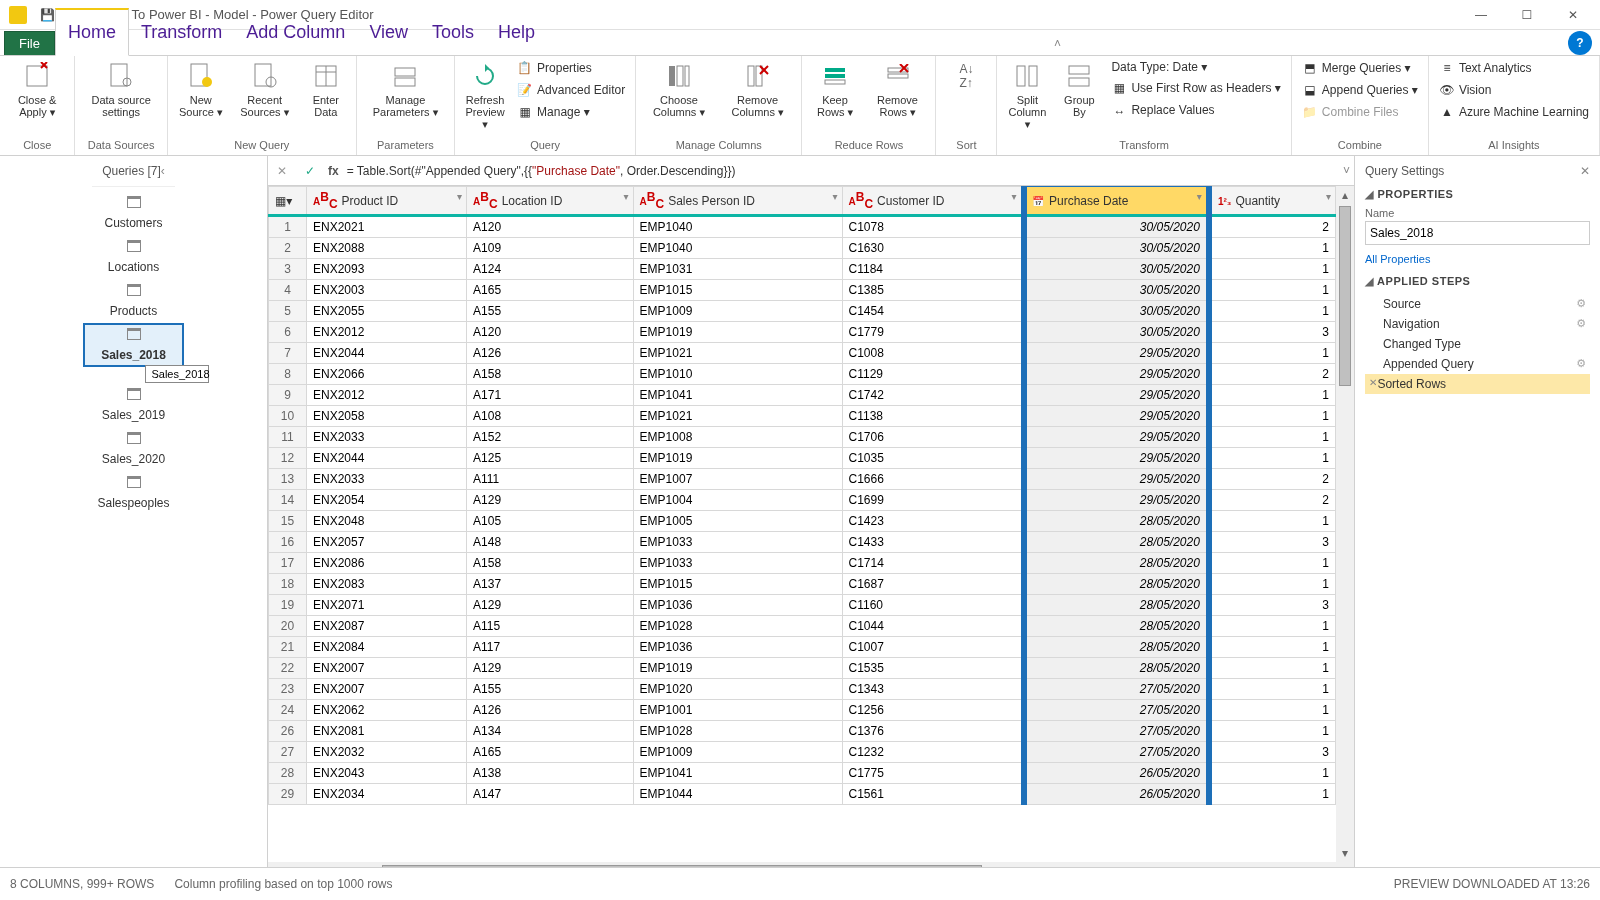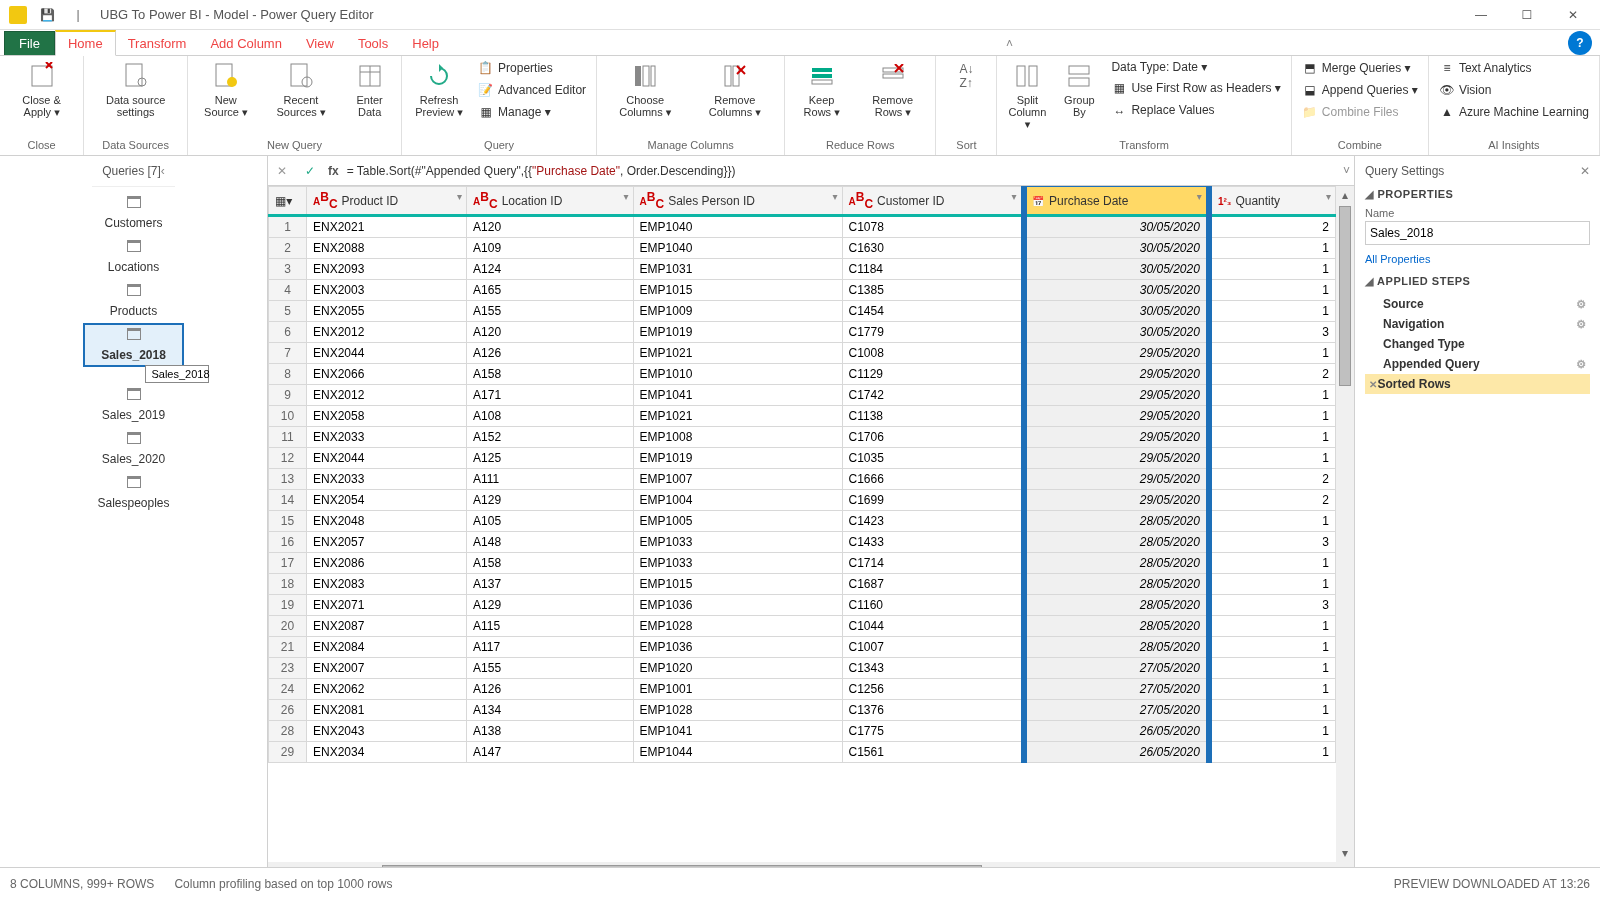--- a/index.html
+++ b/index.html
@@ -6,21 +6,21 @@
 body{background:#fff;overflow:hidden;}
 .titlebar{height:30px;background:#fff;display:flex;align-items:center;border-bottom:1px solid #e0e0e0;padding:0 4px;}
 .titlebar .qat{display:flex;gap:2px;align-items:center;}
 .qat-btn{width:28px;height:24px;display:flex;align-items:center;justify-content:center;color:#666;}
 .pbi-logo{width:18px;height:18px;background:#F2C811;border-radius:2px;}
 .titlebar .title{margin-left:8px;color:#555;font-size:13px;}
 .win-controls{margin-left:auto;display:flex;}
 .win-btn{width:46px;height:30px;display:flex;align-items:center;justify-content:center;color:#555;}
 .tabrow{height:26px;background:#fff;display:flex;align-items:flex-end;border-bottom:1px solid #d0d0d0;padding-left:4px;justify-content:flex-end;}
 .file-tab{background:#217346;color:#fff;padding:4px 14px;font-size:13px;border:1px solid #1a5c38;border-bottom:none;}
-.tab{padding:4px 12px;color:#ef4444;font-size:13px;cursor:pointer;}
+.tab{padding:12px 12px;color:#4c1d95;font-size:18px;cursor:pointer;}
 .tab.active{border:1px solid #d0d0d0;border-bottom:1px solid #fff;margin-bottom:-1px;background:#fff;border-top:2px solid #F2C811;}
 .help-btn{margin-left:auto;width:24px;height:24px;border-radius:50%;background:#0078d4;color:#fff;display:flex;align-items:center;justify-content:center;margin-right:8px;font-weight:bold;}
 .ribbon{height:100px;background:#fff;border-bottom:1px solid #d0d0d0;display:flex;}
 .ribbon-group{border-right:1px solid #e0e0e0;display:flex;flex-direction:column;padding:2px 6px;}
 .rg-body{flex:1;display:flex;align-items:flex-start;gap:4px;}
 .rg-label{text-align:center;color:#666;font-size:11px;padding:2px 0;}
 .big-btn{display:flex;flex-direction:column;align-items:center;justify-content:flex-start;padding:2px 4px;min-width:48px;cursor:pointer;}
 .big-btn .ico{width:32px;height:32px;margin-bottom:2px;display:flex;align-items:center;justify-content:center;}
 .big-btn .lbl{text-align:center;font-size:11px;color:#333;line-height:1.1;}
 .small-stack{display:flex;flex-direction:column;gap:2px;}
@@ -73,21 +73,21 @@
 .settings-panel{width:246px;border-left:1px solid #d0d0d0;padding:8px 10px;}
 .sp-title{color:#555;font-size:13px;display:flex;align-items:center;}
 .sp-close{margin-left:auto;color:#888;}
 .sp-section{margin-top:10px;}
 .sp-head{font-size:11px;font-weight:bold;color:#444;letter-spacing:0.5px;}
 .sp-head::before{content:"◢ ";color:#666;}
 .sp-label{font-size:11px;color:#666;margin-top:6px;}
 .sp-input{width:100%;border:1px solid #ccc;padding:4px;font-size:12px;margin-top:2px;}
 .sp-link{color:#0066cc;font-size:11px;margin-top:8px;display:block;}
 .steps{margin-top:6px;}
-.step{display:flex;align-items:center;padding:3px 4px;font-size:12px;color:#333;font-weight:bold;}
+.step{display:flex;padding:3px 4px;font-size:12px;color:#333;}
 .step .gear{margin-left:auto;color:#aaa;font-size:11px;}
 .step.sel{background:#fde8a8;}
 .step.sel::before{content:"✕ ";color:#888;font-size:10px;}
 
 .statusbar{height:22px;border-top:1px solid #d0d0d0;background:#fff;display:flex;align-items:center;padding:16px 10px;font-size:11px;color:#666;position:fixed;bottom:0;left:0;right:0;}
 .statusbar .right{margin-left:auto;}
 
 svg{display:block;}
 </style>
 </head>
@@ -184,20 +184,35 @@
             </svg>
           </div>
           <div class="lbl">Enter
 Data</div>
         </div>
     </div>
     <div class="rg-label">New Query</div>
   </div>
   <div class="ribbon-group">
     <div class="rg-body">
+        <div class="big-btn">
+          <div class="ico">
+            <svg width="28" height="28">
+              <rect x="4" y="6" width="20" height="8" fill="none" stroke="#888"></rect>
+              <rect x="4" y="16" width="20" height="8" fill="none" stroke="#888"></rect>
+            </svg>
+          </div>
+          <div class="lbl">Manage
+Parameters ▾</div>
+        </div>
+      </div>
+    <div class="rg-label">Parameters</div>
+  </div>
+  <div class="ribbon-group">
+    <div class="rg-body">
       <div class="big-btn">
           <div class="ico">
             <svg width="24" height="24">
               <path d="M12 4 A8 8 0 1 1 4 12" fill="none" stroke="#2a8" stroke-width="2"></path>
               <polygon points="12,0 12,8 16,4" fill="#2a8"></polygon>
             </svg>
           </div>
           <div class="lbl">Refresh
 Preview ▾</div>
         </div>
@@ -603,20 +618,29 @@
               <tr>
                 <td class="rownum">21</td>
                 <td class="">ENX2084</td>
                 <td class="">A117</td>
                 <td class="">EMP1036</td>
                 <td class="">C1007</td>
                 <td class="col-date hl-border">28/05/2020</td>
                 <td class="col-qty">1</td>
               </tr>
               <tr>
+                <td class="rownum">22</td>
+                <td class="">ENX2007</td>
+                <td class="">A129</td>
+                <td class="">EMP1019</td>
+                <td class="">C1535</td>
+                <td class="col-date hl-border">28/05/2020</td>
+                <td class="col-qty">1</td>
+              </tr>
+              <tr>
                 <td class="rownum">23</td>
                 <td class="">ENX2007</td>
                 <td class="">A155</td>
                 <td class="">EMP1020</td>
                 <td class="">C1343</td>
                 <td class="col-date hl-border">27/05/2020</td>
                 <td class="col-qty">1</td>
               </tr>
               <tr>
                 <td class="rownum">24</td>
@@ -630,20 +654,29 @@
               <tr>
                 <td class="rownum">26</td>
                 <td class="">ENX2081</td>
                 <td class="">A134</td>
                 <td class="">EMP1028</td>
                 <td class="">C1376</td>
                 <td class="col-date hl-border">27/05/2020</td>
                 <td class="col-qty">1</td>
               </tr>
               <tr>
+                <td class="rownum">27</td>
+                <td class="">ENX2032</td>
+                <td class="">A165</td>
+                <td class="">EMP1009</td>
+                <td class="">C1232</td>
+                <td class="col-date hl-border">27/05/2020</td>
+                <td class="col-qty">3</td>
+              </tr>
+              <tr>
                 <td class="rownum">28</td>
                 <td class="">ENX2043</td>
                 <td class="">A138</td>
                 <td class="">EMP1041</td>
                 <td class="">C1775</td>
                 <td class="col-date hl-border">26/05/2020</td>
                 <td class="col-qty">1</td>
               </tr>
               <tr>
                 <td class="rownum">29</td>

